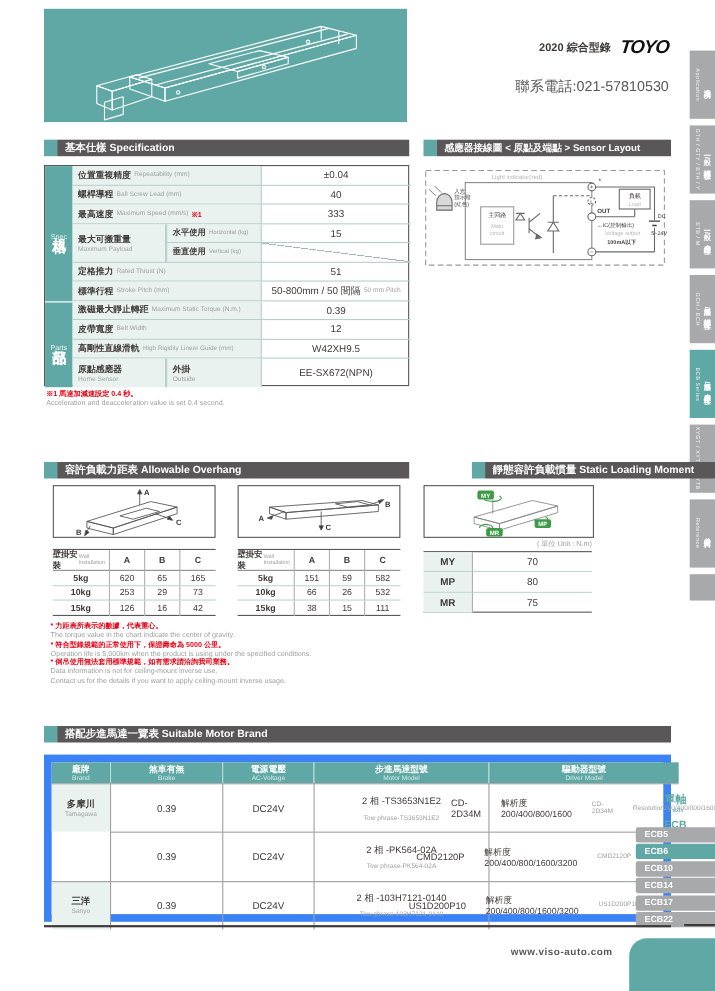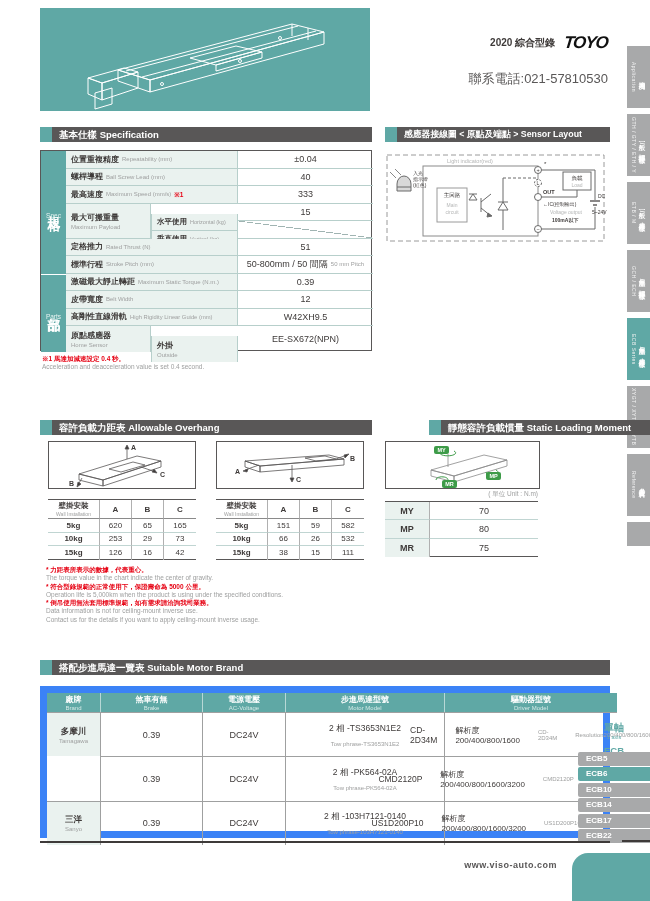--- a/index.html
+++ b/index.html
@@ -31,40 +31,40 @@
   .secbar .lbl { flex:1; background:#595757; color:#fff; font-size:9.5px; font-weight:bold; line-height:15px; padding-left:7px; white-space:nowrap; }
 
   
   .spec-table { left:40px; top:150px; width:332px; height:201px; border:1px solid #595757; background:#fff; }
   .cell { position:absolute; display:flex; align-items:center; }
   .slabel { background:#eaf2ef; border-bottom:1px solid #b7cfcb; border-right:1px solid #b7cfcb; padding-left:5px; gap:3px; }
   .slabel .zh { font-size:8px; font-weight:bold; color:#3e3a39; white-space:nowrap; }
   .slabel .en { font-size:6px; color:#9fa0a0; white-space:nowrap; }
   .slabel .mark { font-size:6.5px; color:#e60012; font-weight:bold; }
   .slabel.stack { flex-direction:column; align-items:flex-start; justify-content:center; gap:1px; }
-  .slabel.subdiv { border-left:1px solid #b7cfcb;margin-top:10px; }
+  .slabel.subdiv { border-left:1px solid #b7cfcb; }
   .svalue { justify-content:center; font-size:9px; color:#3e3a39; border-bottom:1px solid #b7cfcb; gap:3px; }
   .svalue .suffix { font-size:6px; color:#9fa0a0; }
   .diag { background:linear-gradient(to top right, transparent 48.8%, #a0b4b2 48.8%, #a0b4b2 51.2%, transparent 51.2%); }
   .group { background:#5fa8a5; color:#fff; flex-direction:column; justify-content:center; align-items:center; gap:2px; }
   .group .gzh { writing-mode:vertical-rl; font-size:13px; font-weight:bold; letter-spacing:2px; line-height:14px; }
   .group .gen { font-size:6.5px; color:#e8f4f2; }
   .group.parts { border-top:1px solid #fff; }
   .nb { border-bottom:none; }
   .footnote-red { font-size:6.5px; color:#e60012; font-weight:bold; line-height:8.3px; }
   .footnote-gray { font-size:6.5px; color:#9fa0a0; line-height:8.3px; }
 
   
   .sensor-box { left:385px; top:150px; width:225px; height:95px; }
 
   
   .diagram-box { border:1px solid #595757; background:#fff; }
   .ov-table { position:absolute; width:148px; height:61px; border-top:1.5px solid #595757; border-bottom:1.5px solid #595757; }
   .ov-cell { position:absolute; display:flex; align-items:center; justify-content:center; border-right:1px solid #b0b0b0; border-bottom:1px solid #c0d5d2; }
-  .ov-head-main { flex-direction:column; gap:0;align-items:center; }
+  .ov-head-main { flex-direction:row; gap:0;align-items:center; }
   .ov-head-main .zh { font-size:7.5px; font-weight:bold; }
   .ov-head-main .en { font-size:5px; color:#9fa0a0; }
   .ov-abc { font-size:8px; font-weight:bold; }
   .ov-load { font-size:8px; font-weight:bold; }
   .ov-val { font-size:8px; }
   .ov-hb { border-bottom:1px solid #8a8a8a; }
 
   
   .mo-table { left:385px; top:501px; width:153px; height:56px; border-top:1.5px solid #595757; border-bottom:1.5px solid #595757; }
   .mo-cell { position:absolute; display:flex; align-items:center; justify-content:center; border-bottom:1px solid #c0d5d2; }

